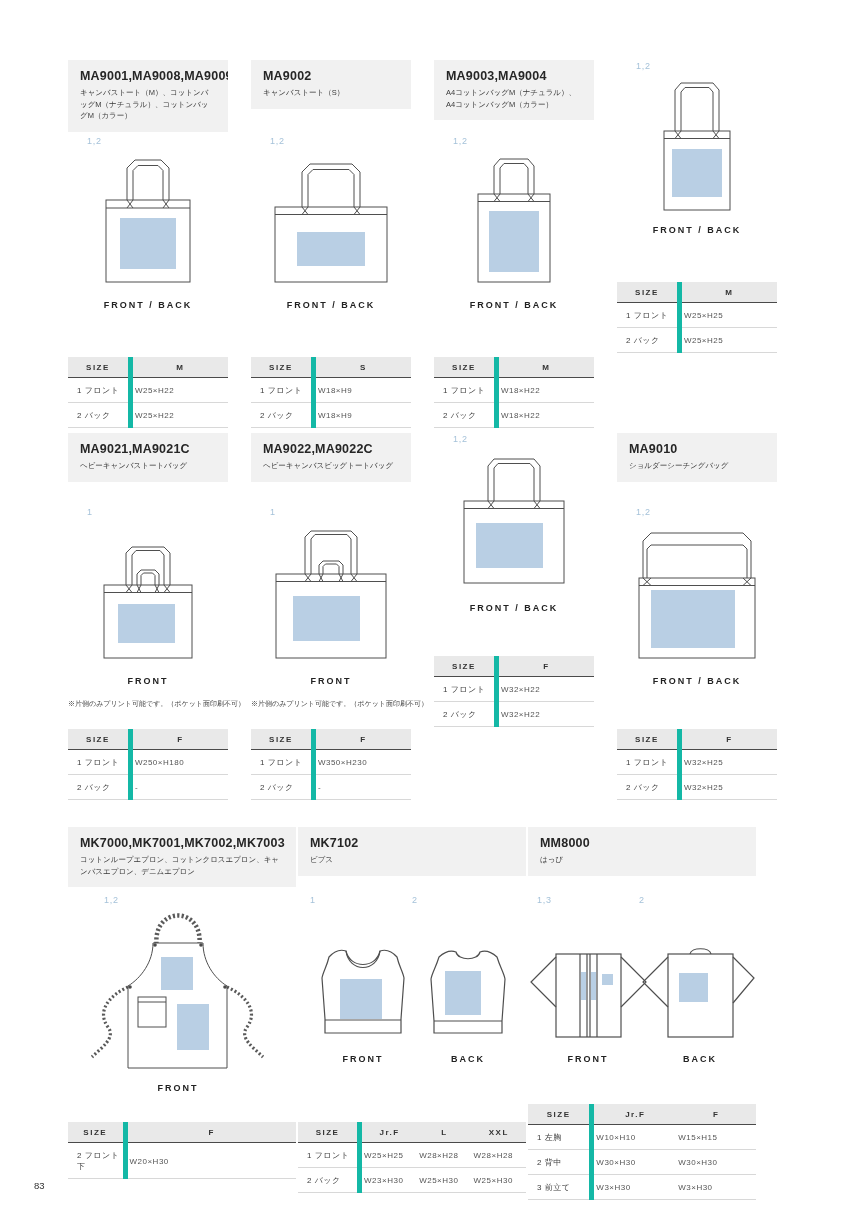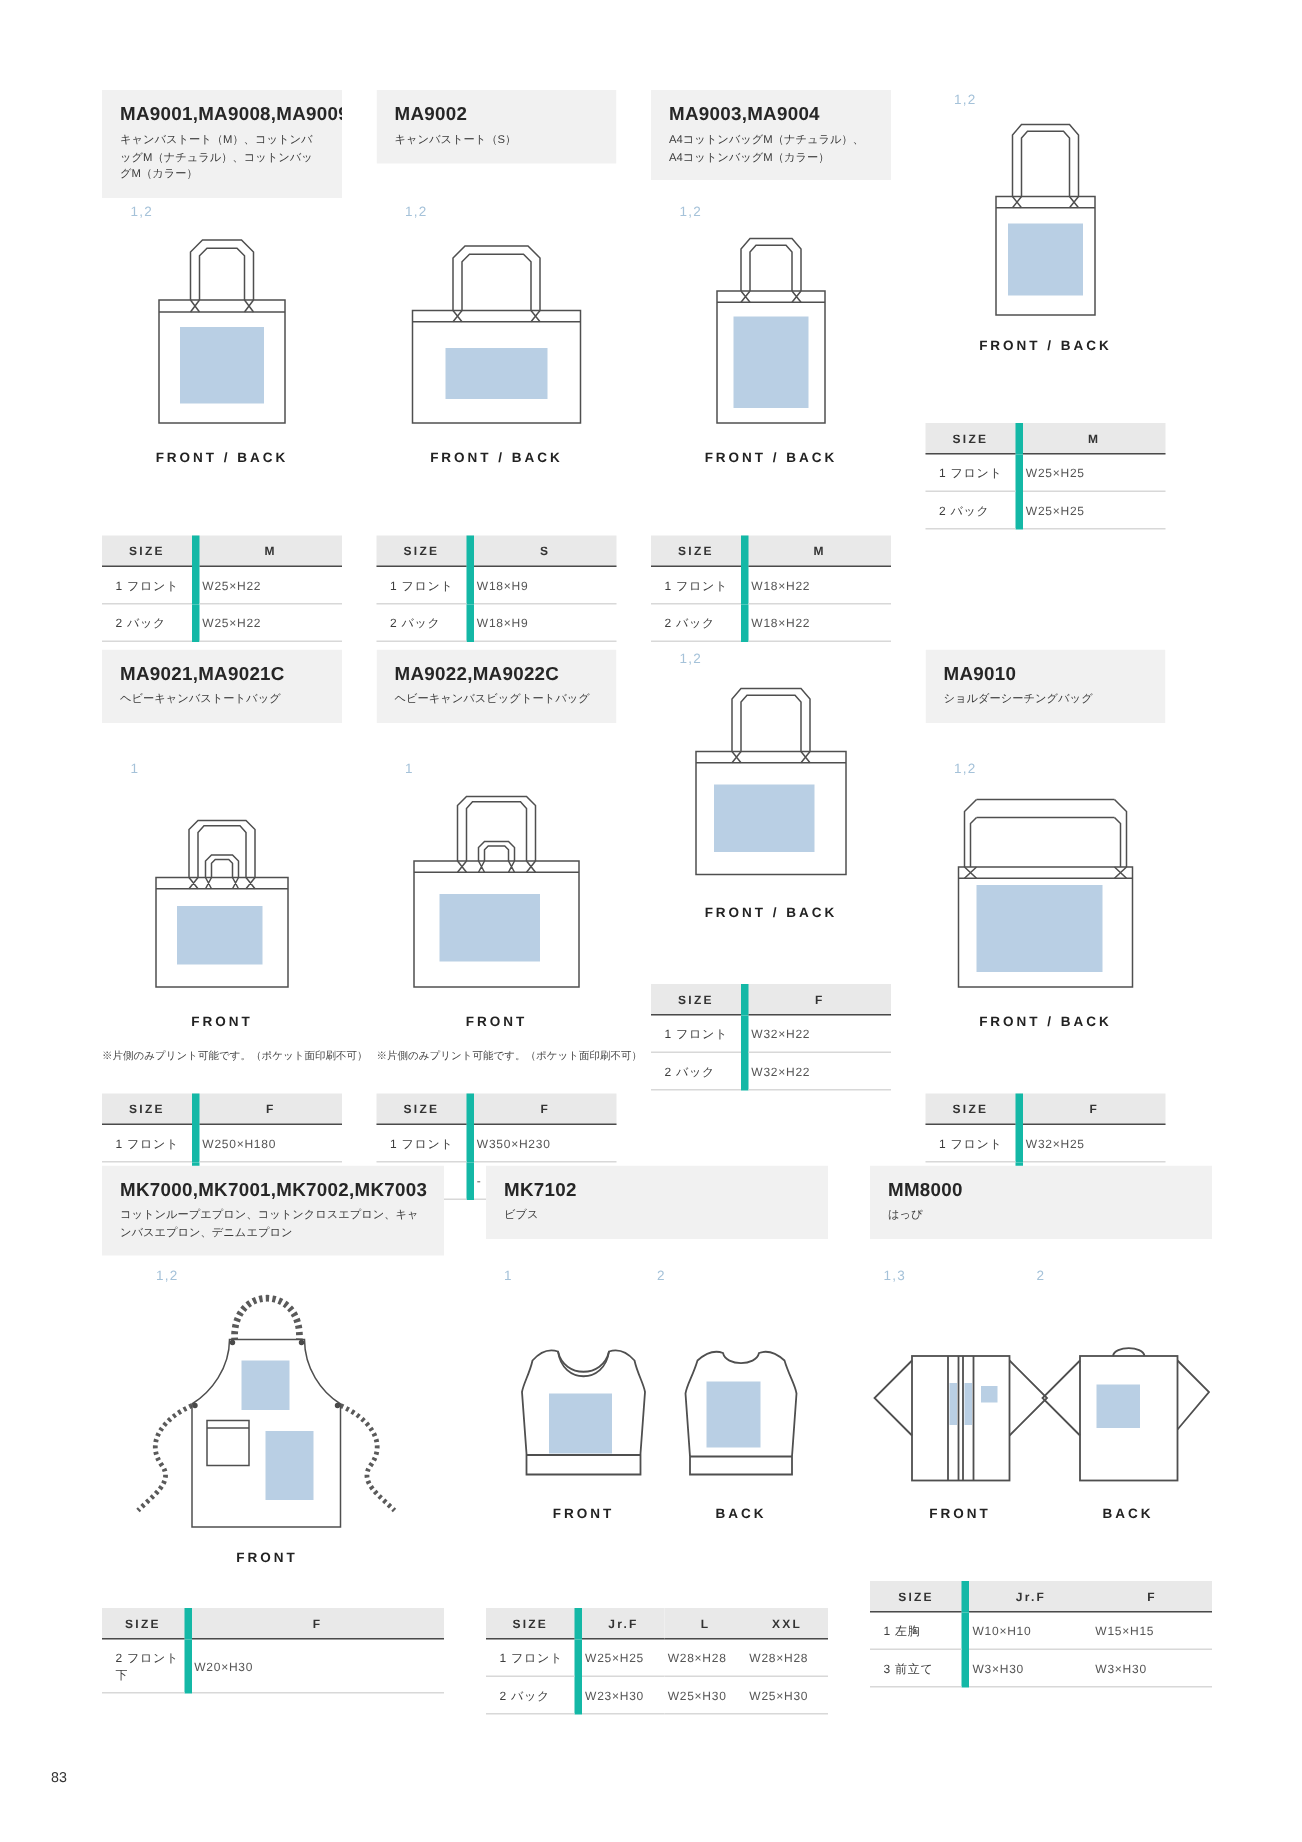--- a/index.html
+++ b/index.html
@@ -2,21 +2,21 @@
 <html><head>
 <meta charset="utf-8">
 <style>
   * { box-sizing: border-box; margin: 0; padding: 0; }
   html,body { width: 868px; height: 1228px; background: #ffffff;
     font-family: "Liberation Sans", sans-serif; position: relative; overflow: hidden; }
 
   .row { position: absolute; left: 68px; display: grid; }
   .row1 { top: 60px;  grid-template-columns: repeat(4,160px); column-gap: 23px; }
   .row2 { top: 433px; grid-template-columns: repeat(4,160px); column-gap: 23px; }
-  .row3 { top: 777px; grid-template-columns: repeat(3,228px); column-gap: 28px; height: 365px; }
+  .row3 { top: 827px; grid-template-columns: repeat(3,228px); column-gap: 2px; height: 365px; }
 
   .col { position: relative; }
   .hdrwrap { overflow: hidden; }
   .h1 { height: 75px; } .h2 { height: 73px; } .h3 { height: 70px; }
   .hdr { background: #f1f1f1; padding: 9px 12px 10px; }
   .code { font-size: 12.5px; font-weight: bold; color: #262626; letter-spacing: .2px; }
   .sub  { font-size: 7.5px; color: #3a3a3a; margin-top: 4px; line-height: 1.55; }
 
   .marker { height: 15px; font-size: 9px; color: #a5c2d9; padding-left: 19px;
             letter-spacing: .8px; line-height: 12px; }
@@ -527,20 +527,25 @@
           <th>SIZE</th>
           <th>Jr.F</th>
           <th>F</th>
         </tr>
         <tr>
           <td>1 左胸</td>
           <td>W10×H10</td>
           <td>W15×H15</td>
         </tr>
         <tr>
+          <td>2 背中</td>
+          <td>W30×H30</td>
+          <td>W30×H30</td>
+        </tr>
+        <tr>
           <td>3 前立て</td>
           <td>W3×H30</td>
           <td>W3×H30</td>
         </tr>
       </tbody>
         </table>
     </div>
   </div>
 </div>
 

